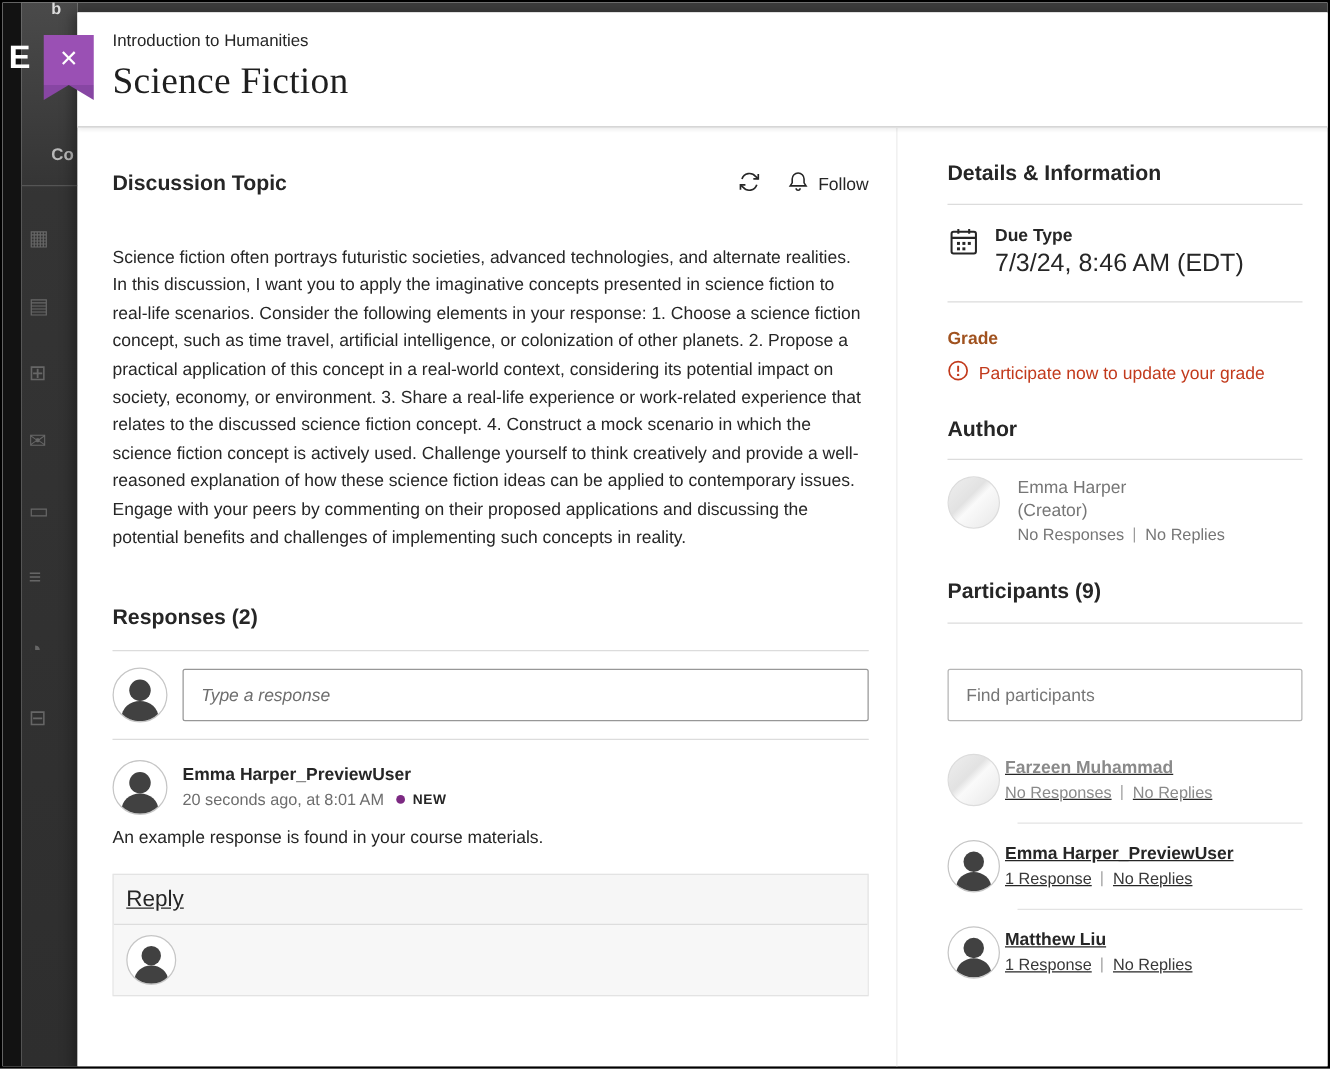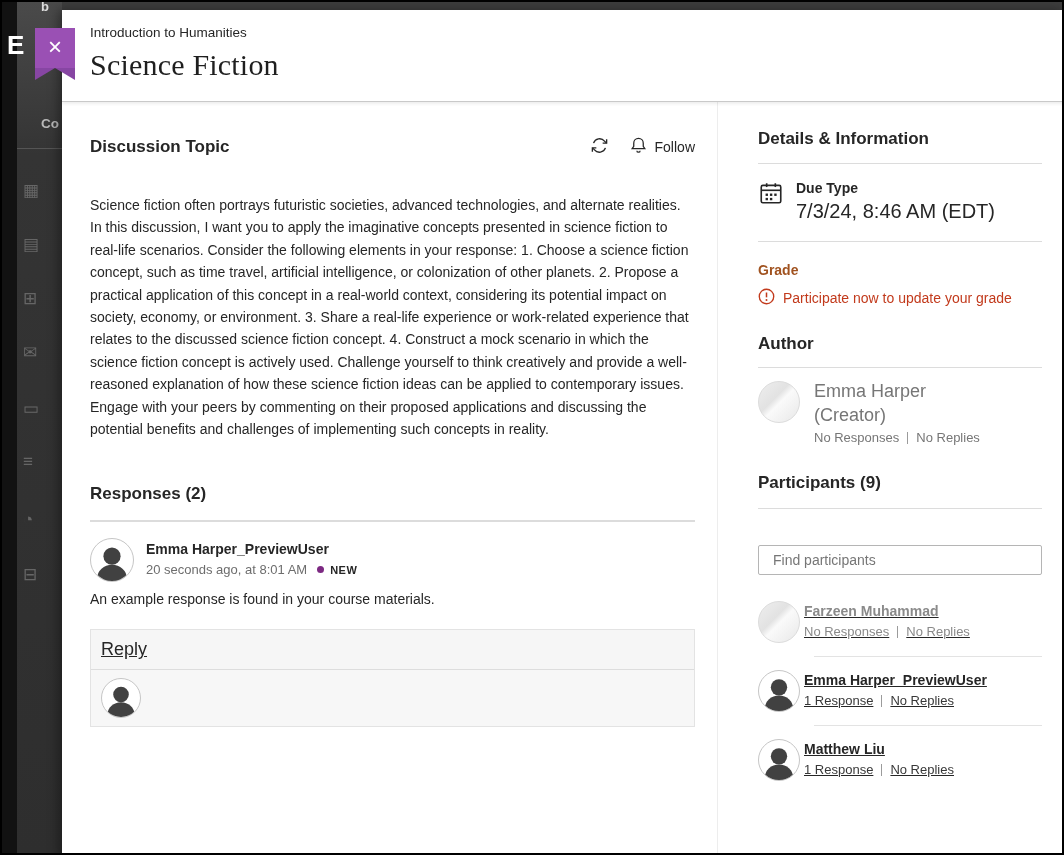--- a/index.html
+++ b/index.html
@@ -91,27 +91,27 @@
   .grade-label{ margin-top:20px; font-size:14px; font-weight:700; color:#a0521f; }
   .grade-alert{ display:flex; align-items:center; gap:8px; margin-top:10px; font-size:14px; color:#c23a1c; }
   .grade-box{ margin-top:13px; background:#f4f4f4; border:1px solid #e2e2e2; border-radius:2px; height:58px;
     display:flex; align-items:center; padding:0 14px; gap:12px; }
   .grade-item-label{ font-size:14px; font-weight:700; }
   .grade-pill{ margin-left:6px; background:#cf0a2c; color:#fff; font-weight:700; font-size:13px;
     padding:6px 16px; border-radius:15px; }
 
   .author-title{ margin-top:26px; }
   .author-row{ display:flex; gap:14px; margin-top:13px; }
-  .author-name, .author-role{ font-size:18px; color:#767676; }
+  .author-name, .author-role{ font-size:14px; color:#767676; }
   .author-role{ margin-top:3px; }
   .stats{ margin-top:4px; font-size:13px; color:#767676; display:flex; align-items:center; }
   .vbar{ display:inline-block; width:1px; height:12px; background:#9b9b9b; margin:0 8px; }
 
   .participants-title{ margin-top:28px; }
-  .find-input{ width:100%; height:30px; margin-top:36px; border:1px solid #b5b5b5; border-radius:2px;
+  .find-input{ width:100%; height:42px; margin-top:36px; border:1px solid #b5b5b5; border-radius:2px;
     padding:0 14px; font-size:14px; font-family:"Liberation Sans", sans-serif; color:#262626; }
   .find-input::placeholder{ color:#767676; }
 
   .p-row{ display:flex; gap:4px; margin-top:26px; cursor:pointer;text-decoration:underline; }
   .p-name{ font-size:14px; font-weight:700; color:#262626; padding-top:2px; }
   .p-stats{ margin-top:5px; font-size:13px; color:#383838; display:flex; align-items:center; }
   .p-row.muted .p-name{ color:#8a8a8a; }
   .p-row.muted .p-stats{ color:#8a8a8a; }
   .p-div{ border:none; height:1px; background:#e3e3e3; margin:13px 0 0 56px; }
 </style>
@@ -175,20 +175,29 @@
             <span>Follow</span>
           </button>
         </div>
 
         <div class="topic-text">Science fiction often portrays futuristic societies, advanced technologies, and alternate realities. In this discussion, I want you to apply the imaginative concepts presented in science fiction to real-life scenarios. Consider the following elements in your response: 1. Choose a science fiction concept, such as time travel, artificial intelligence, or colonization of other planets. 2. Propose a practical application of this concept in a real-world context, considering its potential impact on society, economy, or environment. 3. Share a real-life experience or work-related experience that relates to the discussed science fiction concept. 4. Construct a mock scenario in which the science fiction concept is actively used. Challenge yourself to think creatively and provide a well-reasoned explanation of how these science fiction ideas can be applied to contemporary issues. Engage with your peers by commenting on their proposed applications and discussing the potential benefits and challenges of implementing such concepts in reality.</div>
 
         <div class="h-sec responses-title">Responses (2)</div>
 
         <hr class="divider div-a">
 
+        <div class="compose-row">
+          <div class="avatar av-44">
+            <svg viewBox="0 0 44 44">
+                <circle cx="22" cy="18" r="9" fill="#414141"></circle>
+                <ellipse cx="22" cy="41" rx="15.5" ry="14" fill="#414141"></ellipse>
+              </svg>
+          </div>
+          <input type="text" class="txt-input it-input" placeholder="Type a response" style="">
+        </div>
 
         <hr class="divider">
 
         <div class="response">
           <div class="resp-head">
             <div class="avatar av-44">
               <svg viewBox="0 0 44 44">
                   <circle cx="22" cy="18" r="9" fill="#414141"></circle>
                   <ellipse cx="22" cy="41" rx="15.5" ry="14" fill="#414141"></ellipse>
                 </svg>

